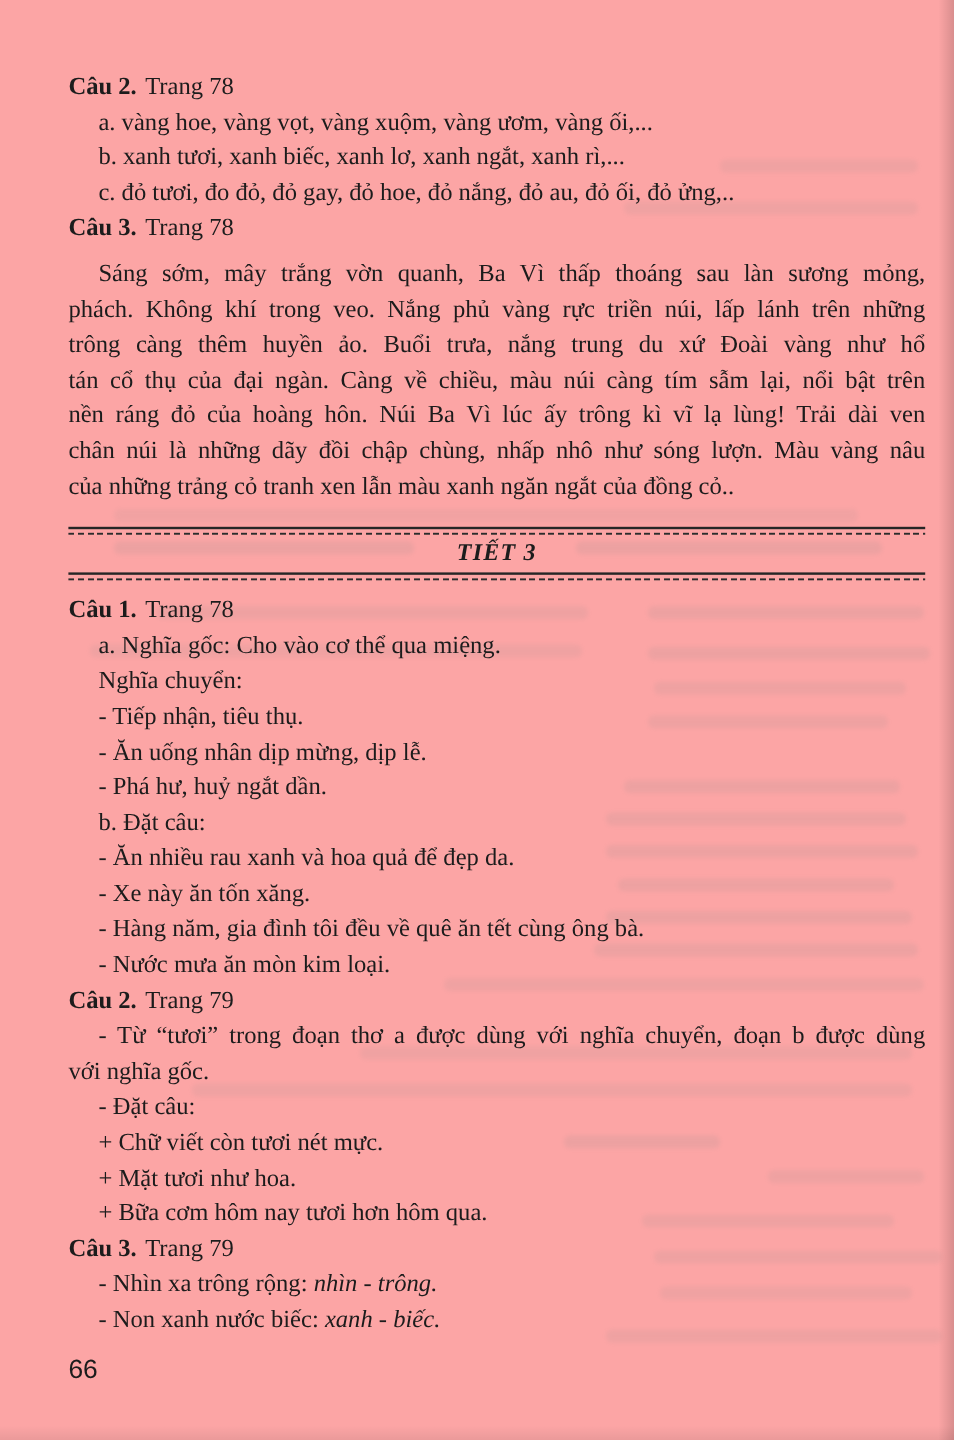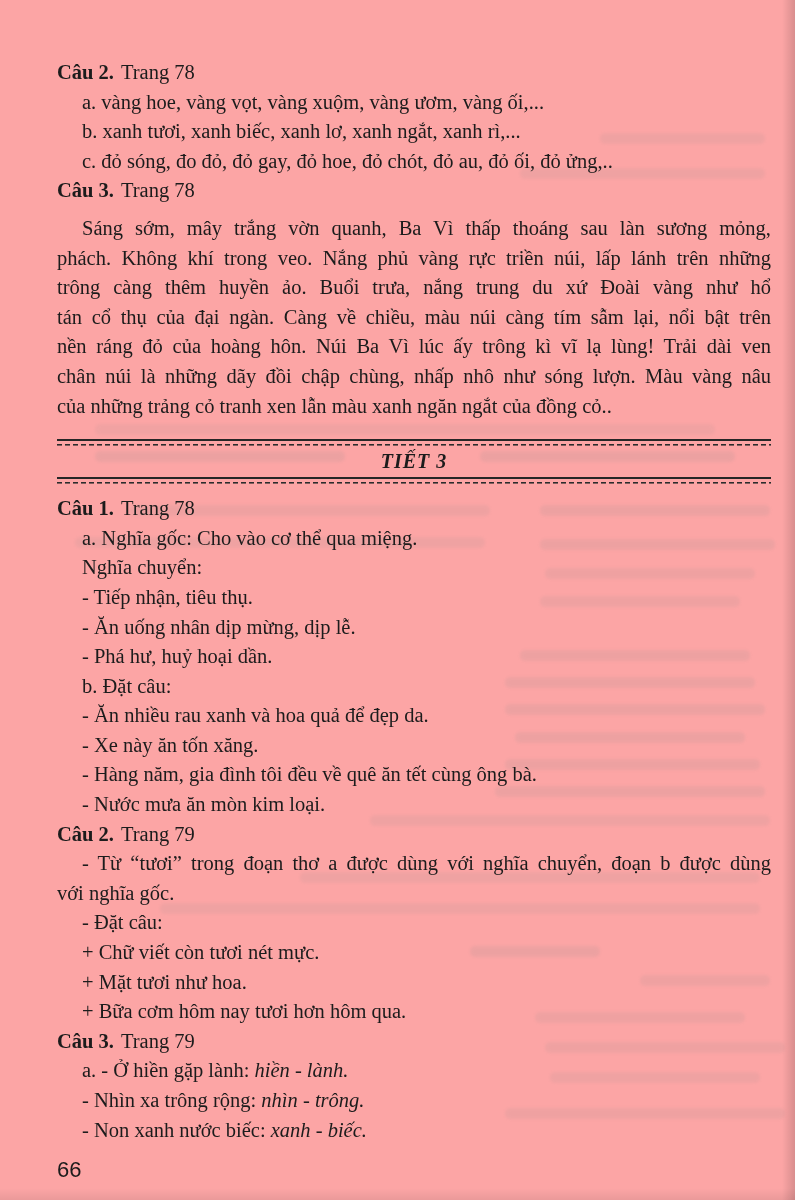--- a/index.html
+++ b/index.html
@@ -95,21 +95,21 @@
     <div class="g" style="left:505px;top:1108px;width:280px;opacity:.11"></div>
   </div>
 
   <div class="content">
 
     <div class="line hdr">
       <span class="lbl">Câu 2.</span><span class="pg">Trang 78</span>
     </div>
     <div class="line ind">a. vàng hoe, vàng vọt, vàng xuộm, vàng ươm, vàng ối,...</div>
     <div class="line ind">b. xanh tươi, xanh biếc, xanh lơ, xanh ngắt, xanh rì,...</div>
-    <div class="line ind">c. đỏ sóng, đo đỏ, đỏ gay, đỏ hoe, đỏ chót, đỏ au, đỏ ối, đỏ ửng,..</div>
+    <div class="line ind">c. đỏ tươi, đo đỏ, đỏ gay, đỏ hoe, đỏ nắng, đỏ au, đỏ ối, đỏ ửng,..</div>
 
     <div class="line hdr">
       <span class="lbl">Câu 3.</span><span class="pg">Trang 78</span>
     </div>
     <div class="para">
       <div class="line jl jl-first">Sáng sớm, mây trắng vờn quanh, Ba Vì thấp thoáng sau làn sương mỏng,</div>
       <div class="line jl">phách. Không khí trong veo. Nắng phủ vàng rực triền núi, lấp lánh trên những</div>
       <div class="line jl">trông càng thêm huyền ảo. Buổi trưa, nắng trung du xứ Đoài vàng như hổ</div>
       <div class="line jl">tán cổ thụ của đại ngàn. Càng về chiều, màu núi càng tím sẫm lại, nổi bật trên</div>
       <div class="line jl">nền ráng đỏ của hoàng hôn. Núi Ba Vì lúc ấy trông kì vĩ lạ lùng! Trải dài ven</div>
@@ -123,44 +123,41 @@
       <div class="rule"></div>
     </div>
 
     <div class="line hdr">
       <span class="lbl">Câu 1.</span><span class="pg">Trang 78</span>
     </div>
     <div class="line ind">a. Nghĩa gốc: Cho vào cơ thể qua miệng.</div>
     <div class="line ind">Nghĩa chuyển:</div>
     <div class="line ind">- Tiếp nhận, tiêu thụ.</div>
     <div class="line ind">- Ăn uống nhân dịp mừng, dịp lễ.</div>
-    <div class="line ind">- Phá hư, huỷ hoại dần.</div>
+    <div class="line ind">- Phá hư, huỷ ngắt dần.</div>
     <div class="line ind">b. Đặt câu:</div>
     <div class="line ind">- Ăn nhiều rau xanh và hoa quả để đẹp da.</div>
     <div class="line ind">- Xe này ăn tốn xăng.</div>
     <div class="line ind">- Hàng năm, gia đình tôi đều về quê ăn tết cùng ông bà.</div>
     <div class="line ind">- Nước mưa ăn mòn kim loại.</div>
 
     <div class="line hdr">
       <span class="lbl">Câu 2.</span><span class="pg">Trang 79</span>
     </div>
     <div class="line jl jl-first">- Từ “tươi” trong đoạn thơ a được dùng với nghĩa chuyển, đoạn b được dùng</div>
     <div class="line">với nghĩa gốc.</div>
     <div class="line ind">- Đặt câu:</div>
     <div class="line ind">+ Chữ viết còn tươi nét mực.</div>
     <div class="line ind">+ Mặt tươi như hoa.</div>
     <div class="line ind">+ Bữa cơm hôm nay tươi hơn hôm qua.</div>
 
     <div class="line hdr">
       <span class="lbl">Câu 3.</span><span class="pg">Trang 79</span>
     </div>
     <div class="line ind">
-      <span>a. - Ở hiền gặp lành: </span><span class="it">hiền - lành.</span>
-    </div>
-    <div class="line ind">
       <span>- Nhìn xa trông rộng: </span><span class="it">nhìn - trông.</span>
     </div>
     <div class="line ind">
       <span>- Non xanh nước biếc: </span><span class="it">xanh - biếc.</span>
     </div>
 
     <div class="footer">66</div>
 
   </div>
 

